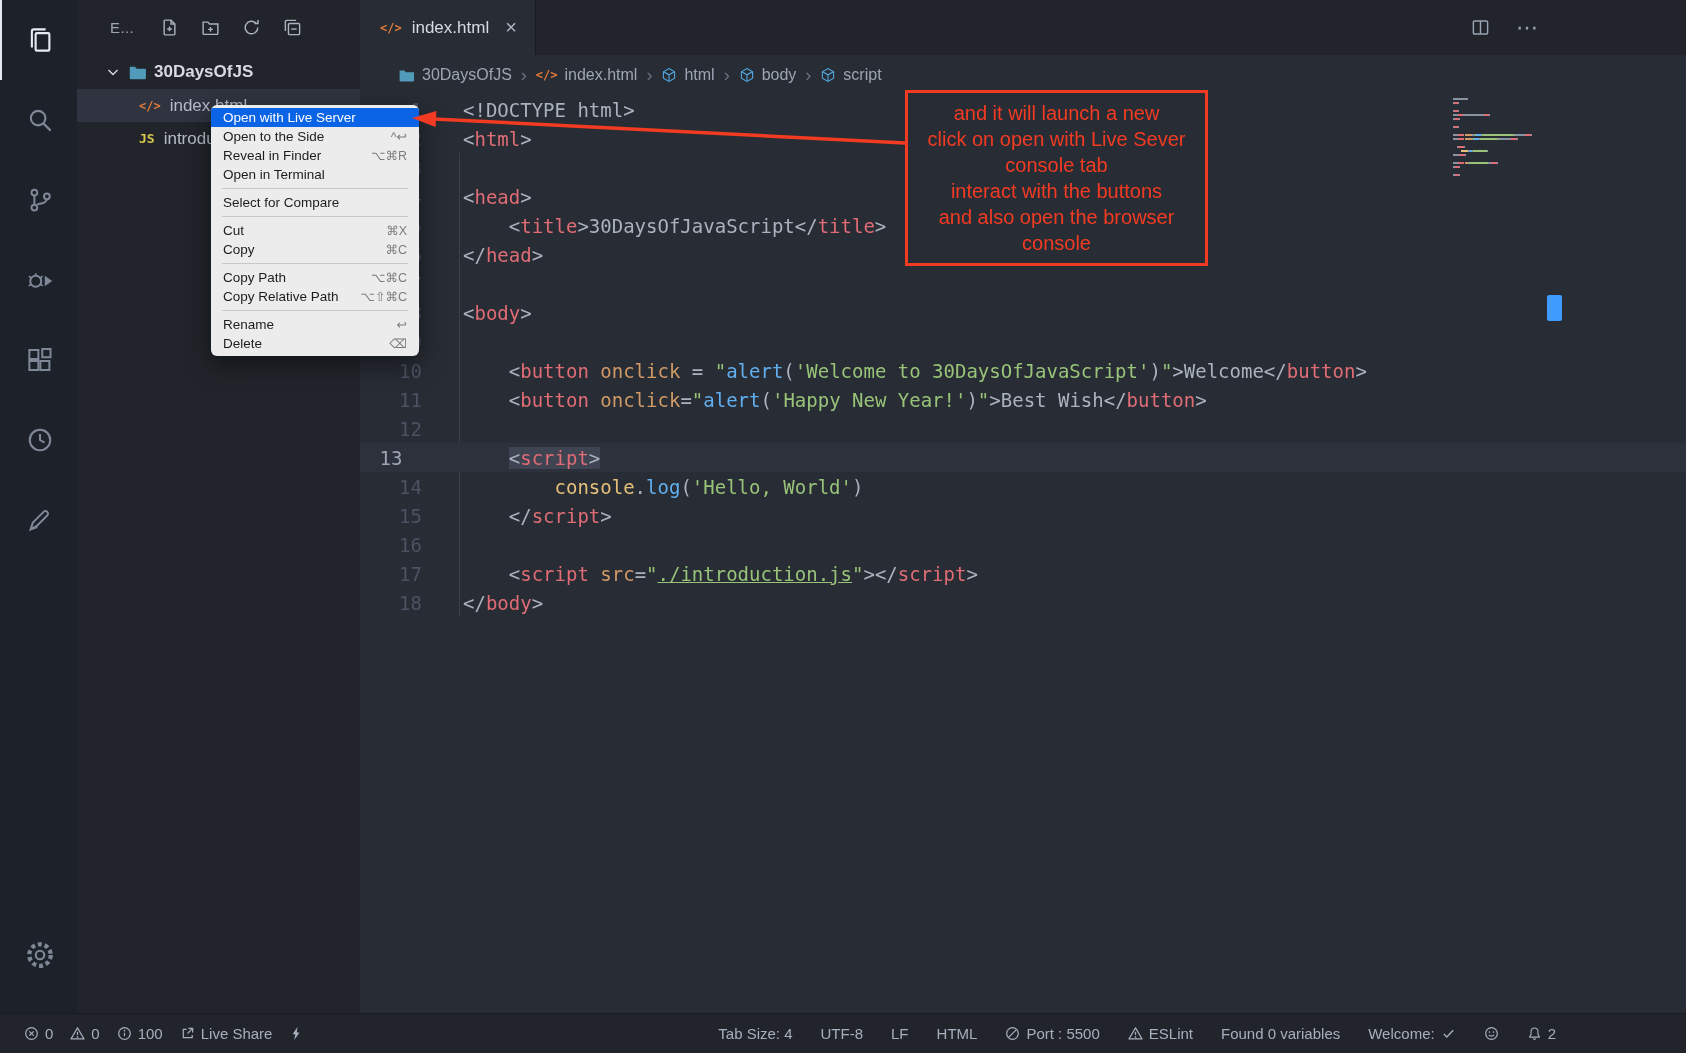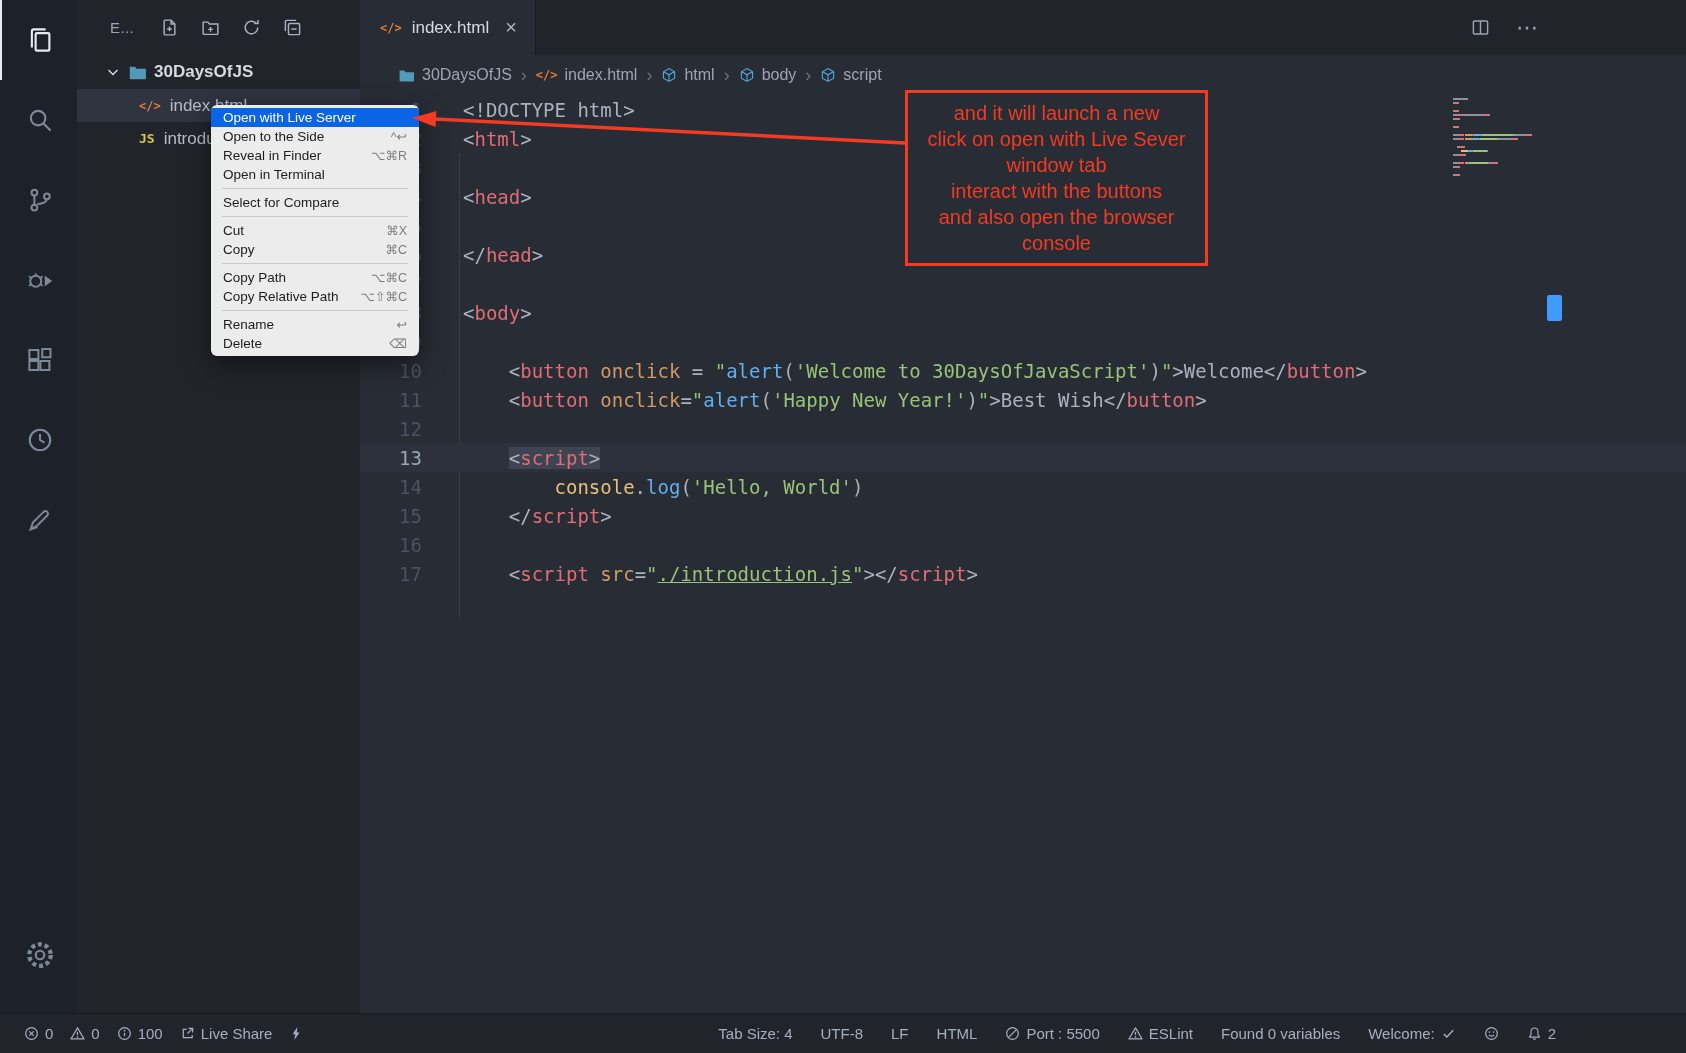--- a/index.html
+++ b/index.html
@@ -39,21 +39,21 @@
   .breadcrumbs { height:40px; display:flex; align-items:center; gap:9px; padding-left:38px; color:#9da5b4; font-size:16px; }
   .bc-item { display:flex; align-items:center; gap:7px; cursor:pointer; }
   .bc-sep { color:#6b7380; font-size:18px; }
 
   .editor { flex:1; position:relative; font-family:"DejaVu Sans Mono", monospace; }
   .indent-guide { position:absolute; left:99px; top:58px; width:1px; height:464px; background:#3a3f4a; }
   #code-lines { position:relative; }
   .line { display:flex; height:29px; align-items:center; }
   .line.active { background:#2c313c; }
   .ln { width:62px; flex-shrink:0; text-align:right; color:#4b5263; font-size:19px; }
-  .line.active .ln { color:#9da5b4; }
+  .line.active .ln { color:#9da5b4;text-align:center; }
   .lc { padding-left:41px; font-size:19px; white-space:pre; color:#abb2bf; }
   .tok { white-space:pre; }
   .tok.fg { color:#abb2bf; } .tok.tag { color:#e06c75; } .tok.attr { color:#d19a66; }
   .tok.str { color:#98c379; } .tok.fn { color:#61afef; } .tok.obj { color:#e5c07b; }
   .tok.whl { background:#3e4452; }
   .tok.lnk { text-decoration:underline; }
 
   #minimap { position:absolute; top:3px; right:141px; width:92px; }
   .mm-line { height:2px; margin-bottom:2px; display:flex; }
   .mm-seg { height:2px; }
@@ -295,20 +295,21 @@
           <div class="line">
             <span class="ln">3</span>
             <span class="lc"></span>
           </div>
           <div class="line">
             <span class="ln">4</span>
             <span class="lc"><span class="tok fg">&lt;</span><span class="tok tag">head</span><span class="tok fg">&gt;</span></span>
           </div>
           <div class="line">
             <span class="ln">5</span>
+            <span class="lc"><span class="tok fg">    &lt;</span><span class="tok tag">title</span><span class="tok fg">&gt;</span><span class="tok fg">30DaysOfJavaScript</span><span class="tok fg">&lt;/</span><span class="tok tag">title</span><span class="tok fg">&gt;</span></span>
           </div>
           <div class="line">
             <span class="ln">6</span>
             <span class="lc"><span class="tok fg">&lt;/</span><span class="tok tag">head</span><span class="tok fg">&gt;</span></span>
           </div>
           <div class="line">
             <span class="ln">7</span>
             <span class="lc"></span>
           </div>
           <div class="line">
@@ -343,20 +344,24 @@
             <span class="ln">15</span>
             <span class="lc"><span class="tok fg">    &lt;/</span><span class="tok tag">script</span><span class="tok fg">&gt;</span></span>
           </div>
           <div class="line">
             <span class="ln">16</span>
             <span class="lc"></span>
           </div>
           <div class="line">
             <span class="ln">17</span>
             <span class="lc"><span class="tok fg">    &lt;</span><span class="tok tag">script</span><span class="tok fg"> </span><span class="tok attr">src</span><span class="tok fg">=</span><span class="tok str">"</span><span class="tok str lnk">./introduction.js</span><span class="tok str">"</span><span class="tok fg">&gt;</span><span class="tok fg">&lt;/</span><span class="tok tag">script</span><span class="tok fg">&gt;</span></span>
+          </div>
+          <div class="line">
+            <span class="ln">18</span>
+            <span class="lc"><span class="tok fg">&lt;/</span><span class="tok tag">body</span><span class="tok fg">&gt;</span></span>
           </div>
         </div>
       <div id="minimap">
           <div class="mm-line">
             <span class="mm-seg fg" style="width: 15px;"></span>
           </div>
           <div class="mm-line">
             <span class="mm-seg fg" style="width: 1px;"></span>
             <span class="mm-seg tag" style="width: 4px;"></span>
             <span class="mm-seg fg" style="width: 1px;"></span>
@@ -637,21 +642,21 @@
     </div>
     <div class="menu-item">
       <span class="mi-label">Delete</span>
       <span class="mi-key">⌫</span>
     </div>
   </div>
 
 <div class="annotation" id="annotation">
     <div>and it will launch a new</div>
     <div>click on open with Live Sever</div>
-    <div>window tab</div>
+    <div>console tab</div>
     <div>interact with the buttons</div>
     <div>and also open the browser</div>
     <div>console</div>
   </div>
 
 <svg class="arrow-overlay">
   <line x1="905" y1="143" x2="434" y2="119" stroke="#f23b22" stroke-width="3.5"></line>
   <polygon points="412,118 436.4,110.9 435.6,126.9" fill="#f23b22"></polygon>
 </svg>
 

